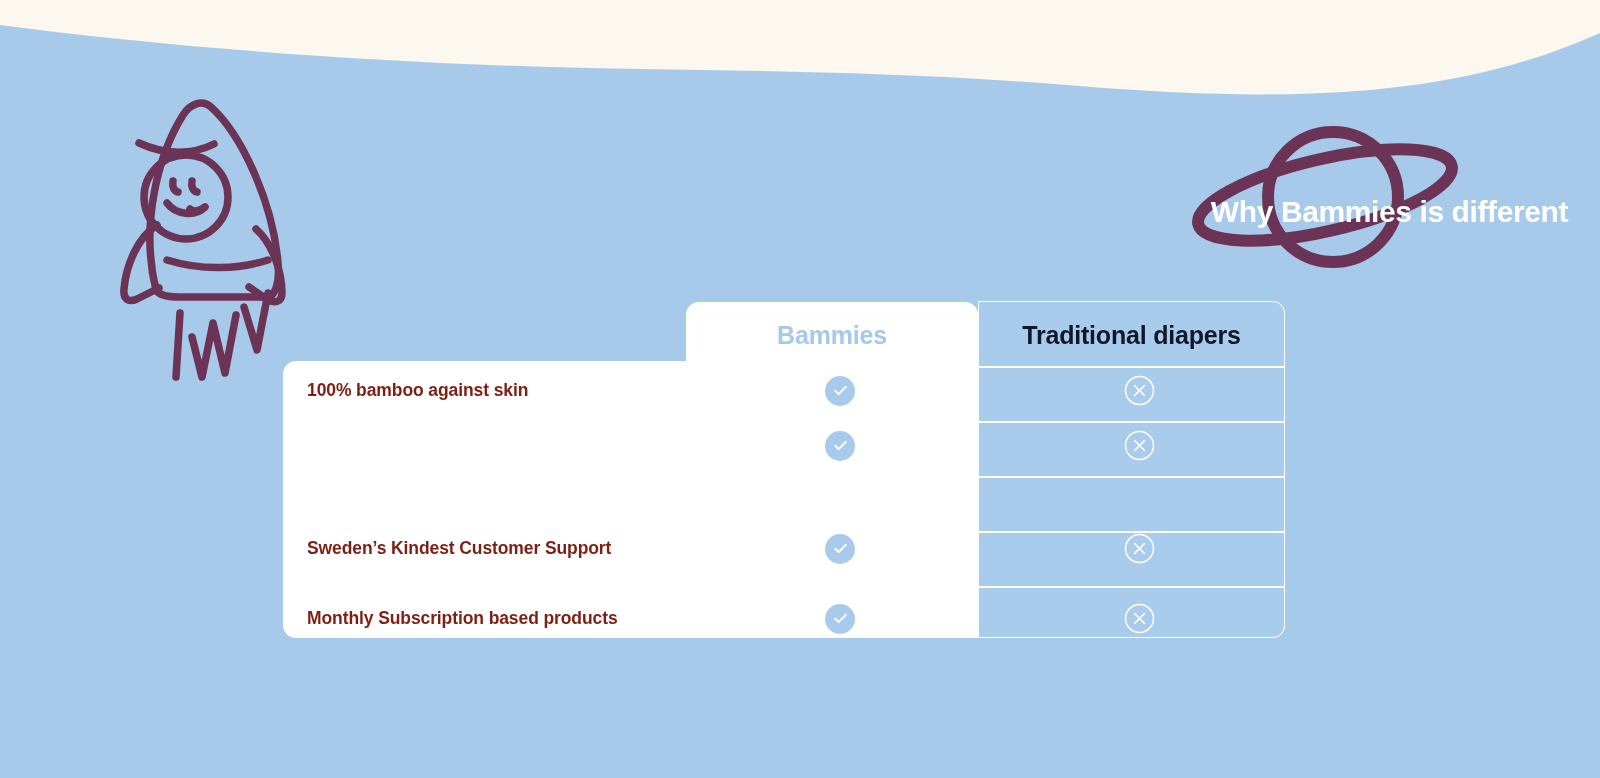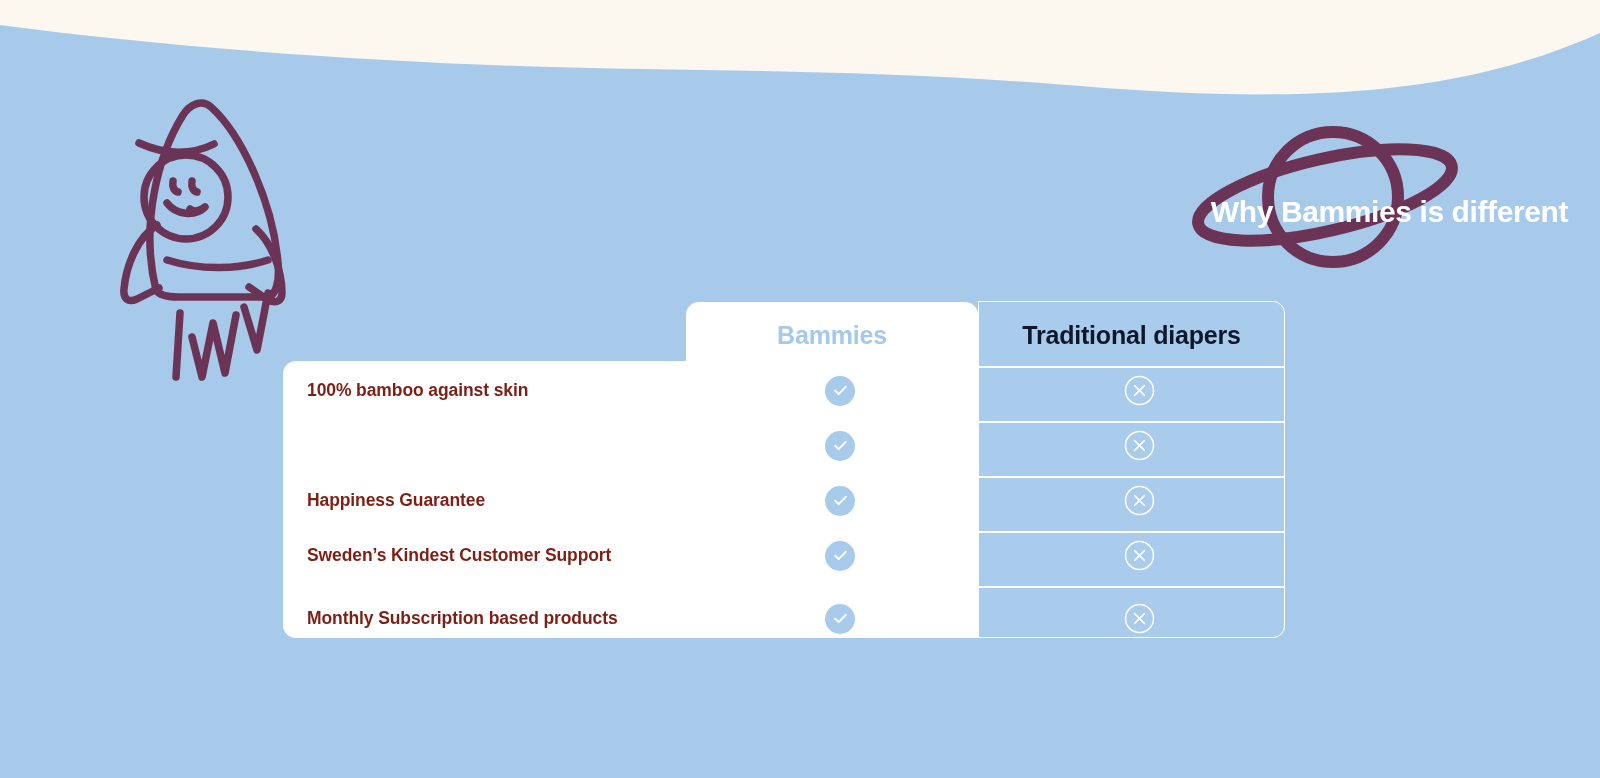--- a/index.html
+++ b/index.html
@@ -171,38 +171,22 @@
           </span>
         </div>
         <div class="cell-mark cell-traditional">
           <svg class="icon-cross" viewBox="0 0 31 31" fill="none" stroke="#ffffff" stroke-width="1.5" stroke-linecap="round">
             <circle cx="15.5" cy="15.5" r="14"></circle>
             <path d="M10.6 10.6 L20.4 20.4 M20.4 10.6 L10.6 20.4"></path>
           </svg>
         </div>
       </div>
 
-      <div class="trow" style="top:112px">
-        <div class="feature-label">Happiness Guarantee</div>
-        <div class="cell-mark cell-bammies">
-          <span class="icon-check">
-            <svg width="17" height="17" viewBox="0 0 17 17" fill="none" stroke="#ffffff" stroke-width="2" stroke-linecap="round" stroke-linejoin="round">
-              <path d="M3.2 8.8 L6.7 12.1 L13.8 4.9"></path>
-            </svg>
-          </span>
-        </div>
-        <div class="cell-mark cell-traditional">
-          <svg class="icon-cross" viewBox="0 0 31 31" fill="none" stroke="#ffffff" stroke-width="1.5" stroke-linecap="round">
-            <circle cx="15.5" cy="15.5" r="14"></circle>
-            <path d="M10.6 10.6 L20.4 20.4 M20.4 10.6 L10.6 20.4"></path>
-          </svg>
-        </div>
-      </div>
-
-      <div class="trow" style="top:167px">
+
+      <div class="trow" style="top:160px">
         <div class="feature-label">Sweden’s Kindest Customer Support</div>
         <div class="cell-mark cell-bammies">
           <span class="icon-check">
             <svg width="17" height="17" viewBox="0 0 17 17" fill="none" stroke="#ffffff" stroke-width="2" stroke-linecap="round" stroke-linejoin="round">
               <path d="M3.2 8.8 L6.7 12.1 L13.8 4.9"></path>
             </svg>
           </span>
         </div>
         <div class="cell-mark cell-traditional">
           <svg class="icon-cross" viewBox="0 0 31 31" fill="none" stroke="#ffffff" stroke-width="1.5" stroke-linecap="round">

